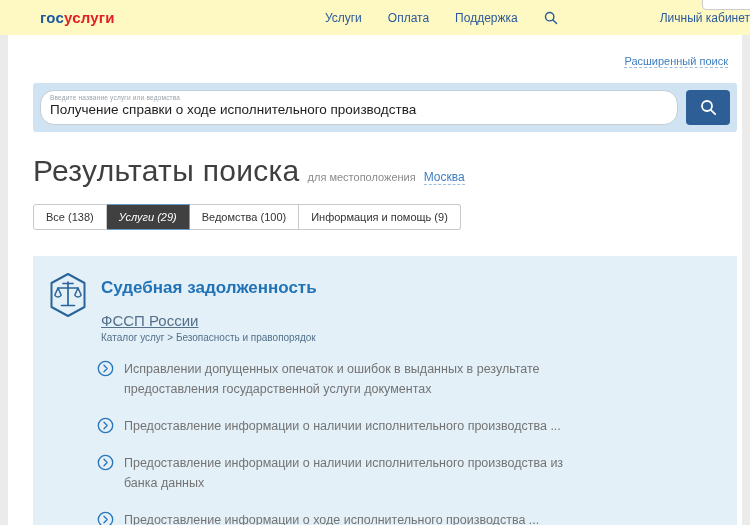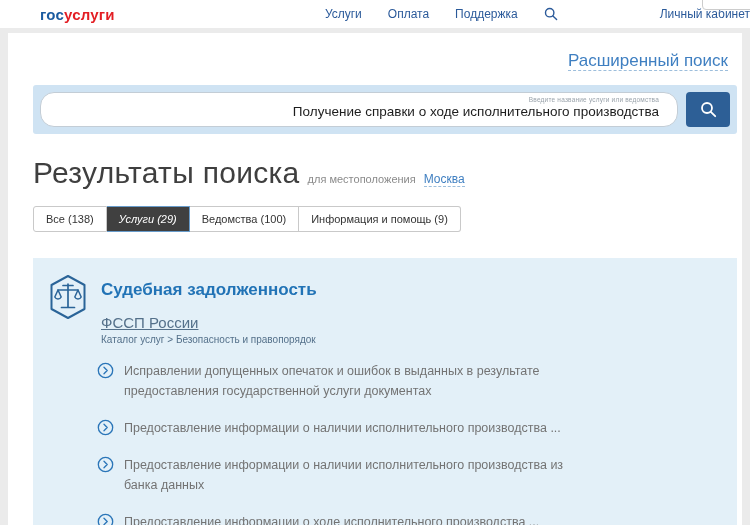--- a/index.html
+++ b/index.html
@@ -5,22 +5,22 @@
   * { margin:0; padding:0; box-sizing:border-box; }
   html,body { width:750px; height:525px; }
   body {
     font-family:"Liberation Sans", sans-serif;
     background:#ebebeb;
     position:relative;
     overflow:hidden;
   }
   
   .topbar {
-    position:absolute; top:0; left:0; width:750px; height:28px;
-    background:#ffffff;
+    position:absolute; top:0; left:0; width:750px; height:35px;
+    background:#fef9c3;
     display:flex; align-items:center;
     z-index:5;
   }
   .logo { margin-left:40px; font-size:15px; font-weight:bold; letter-spacing:.2px; cursor:pointer; }
   .logo .p1 { color:#1b5ba0; }
   .logo .p2 { color:#e31e24; }
   .topnav { display:flex; align-items:center; margin-left:auto; gap:26px; }
   .topnav a { color:#2b5a9a; font-size:12px; text-decoration:none; cursor:pointer; }
   .top-search-icon { width:14px; height:14px; display:block; cursor:pointer; }
   .account { margin-left:76px; }
@@ -28,35 +28,35 @@
     position:absolute; top:-8px; right:-12px; width:60px; height:18px;
     border:1px solid #cccccc; border-radius:4px; background:#fff;
   }
   
   .sheet {
     position:absolute; top:33px; left:8px; right:8px; bottom:0;
     background:#ffffff;
   }
   .adv-row { text-align:right; padding:18px 14px 6px 0; }
   .adv-row a {
-    color:#3f7fc1; font-size:17px; text-decoration:none;
+    color:#3f7fc1; font-size:11px; text-decoration:none;
     border-bottom:1px dashed #9dbedc; cursor:pointer;
   }
   
   .search-panel {
     margin:8px 5px 0 25px;
     background:#cfe3f3;
     border-radius:3px;
     padding:7px;
     display:flex; gap:8px; align-items:stretch;
     height:49px;
   }
   .search-field {
     flex:1; background:#ffffff; border:1px solid #c3cdd6; border-radius:14px;
-    padding:3px 18px 0 9px; cursor:text; overflow:hidden;text-align:right;
+    padding:3px 18px 0 9px; cursor:text; overflow:hidden;
   }
   .search-field .flabel { font-size:6.5px; color:#9aa3ab; letter-spacing:.2px; }
   .search-field .fvalue { font-size:13.5px; color:#1d1d1d; margin-top:1px; white-space:nowrap; }
   .search-btn {
     width:44px; border:none; border-radius:4px; background:#2d5f96;
     display:flex; align-items:center; justify-content:center; cursor:pointer;
   }
   
   .results-head { margin:22px 0 0 25px; display:flex; align-items:baseline; gap:8px; }
   .results-head h1 { font-size:30px; font-weight:300; color:#3f3f3f; letter-spacing:.3px; }

